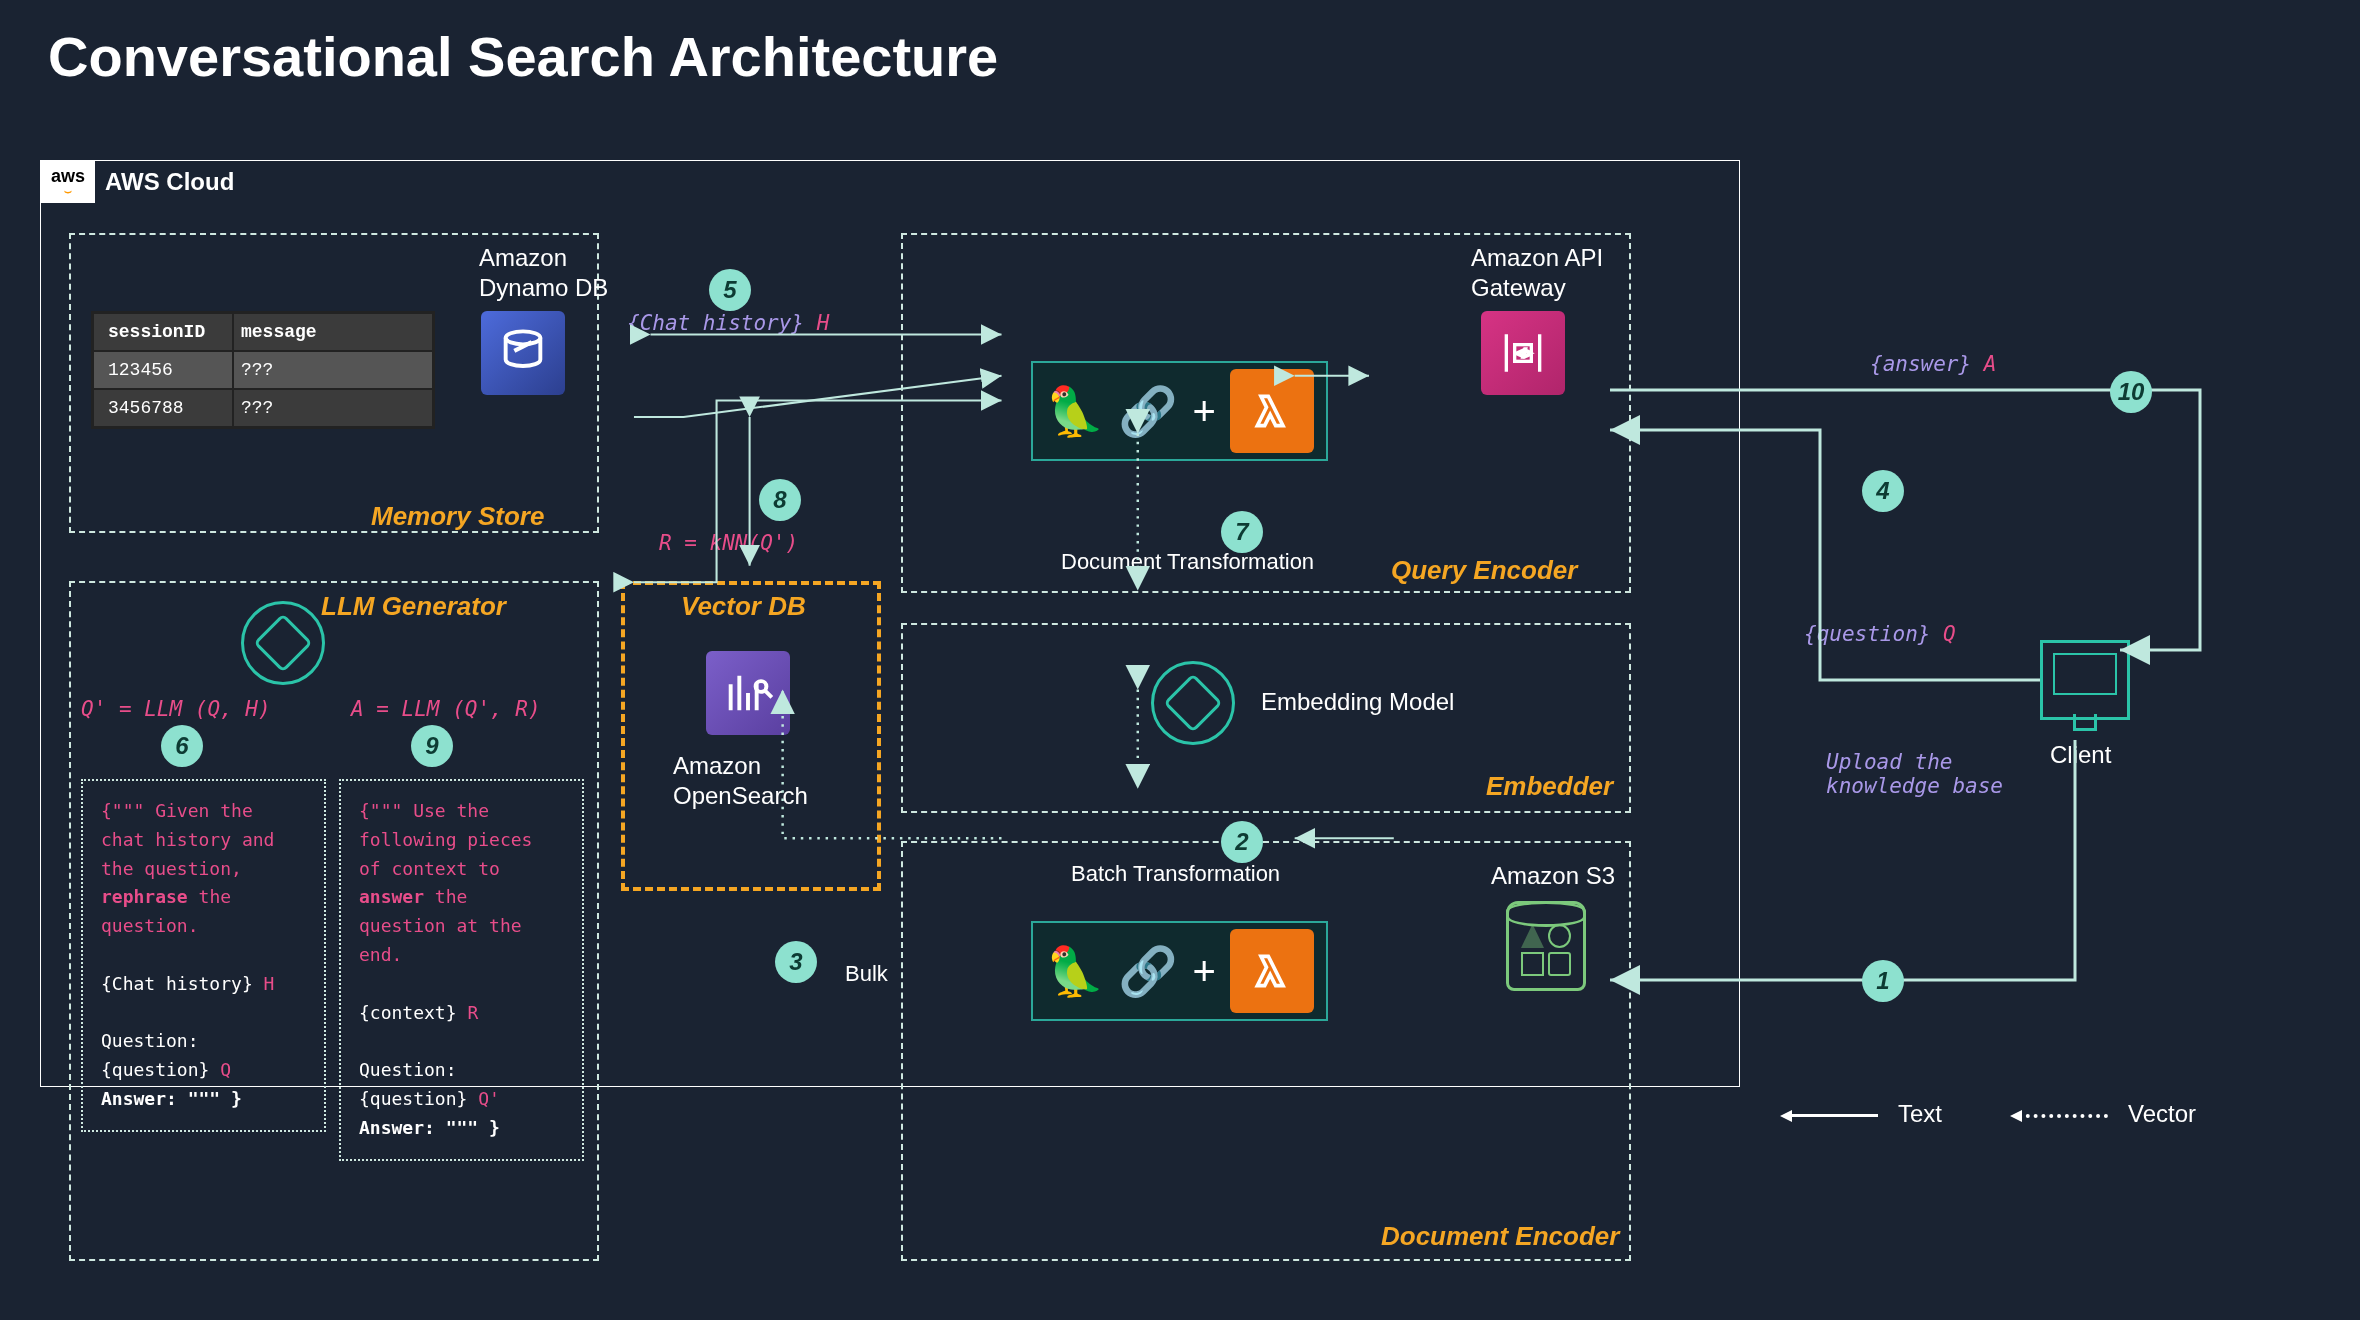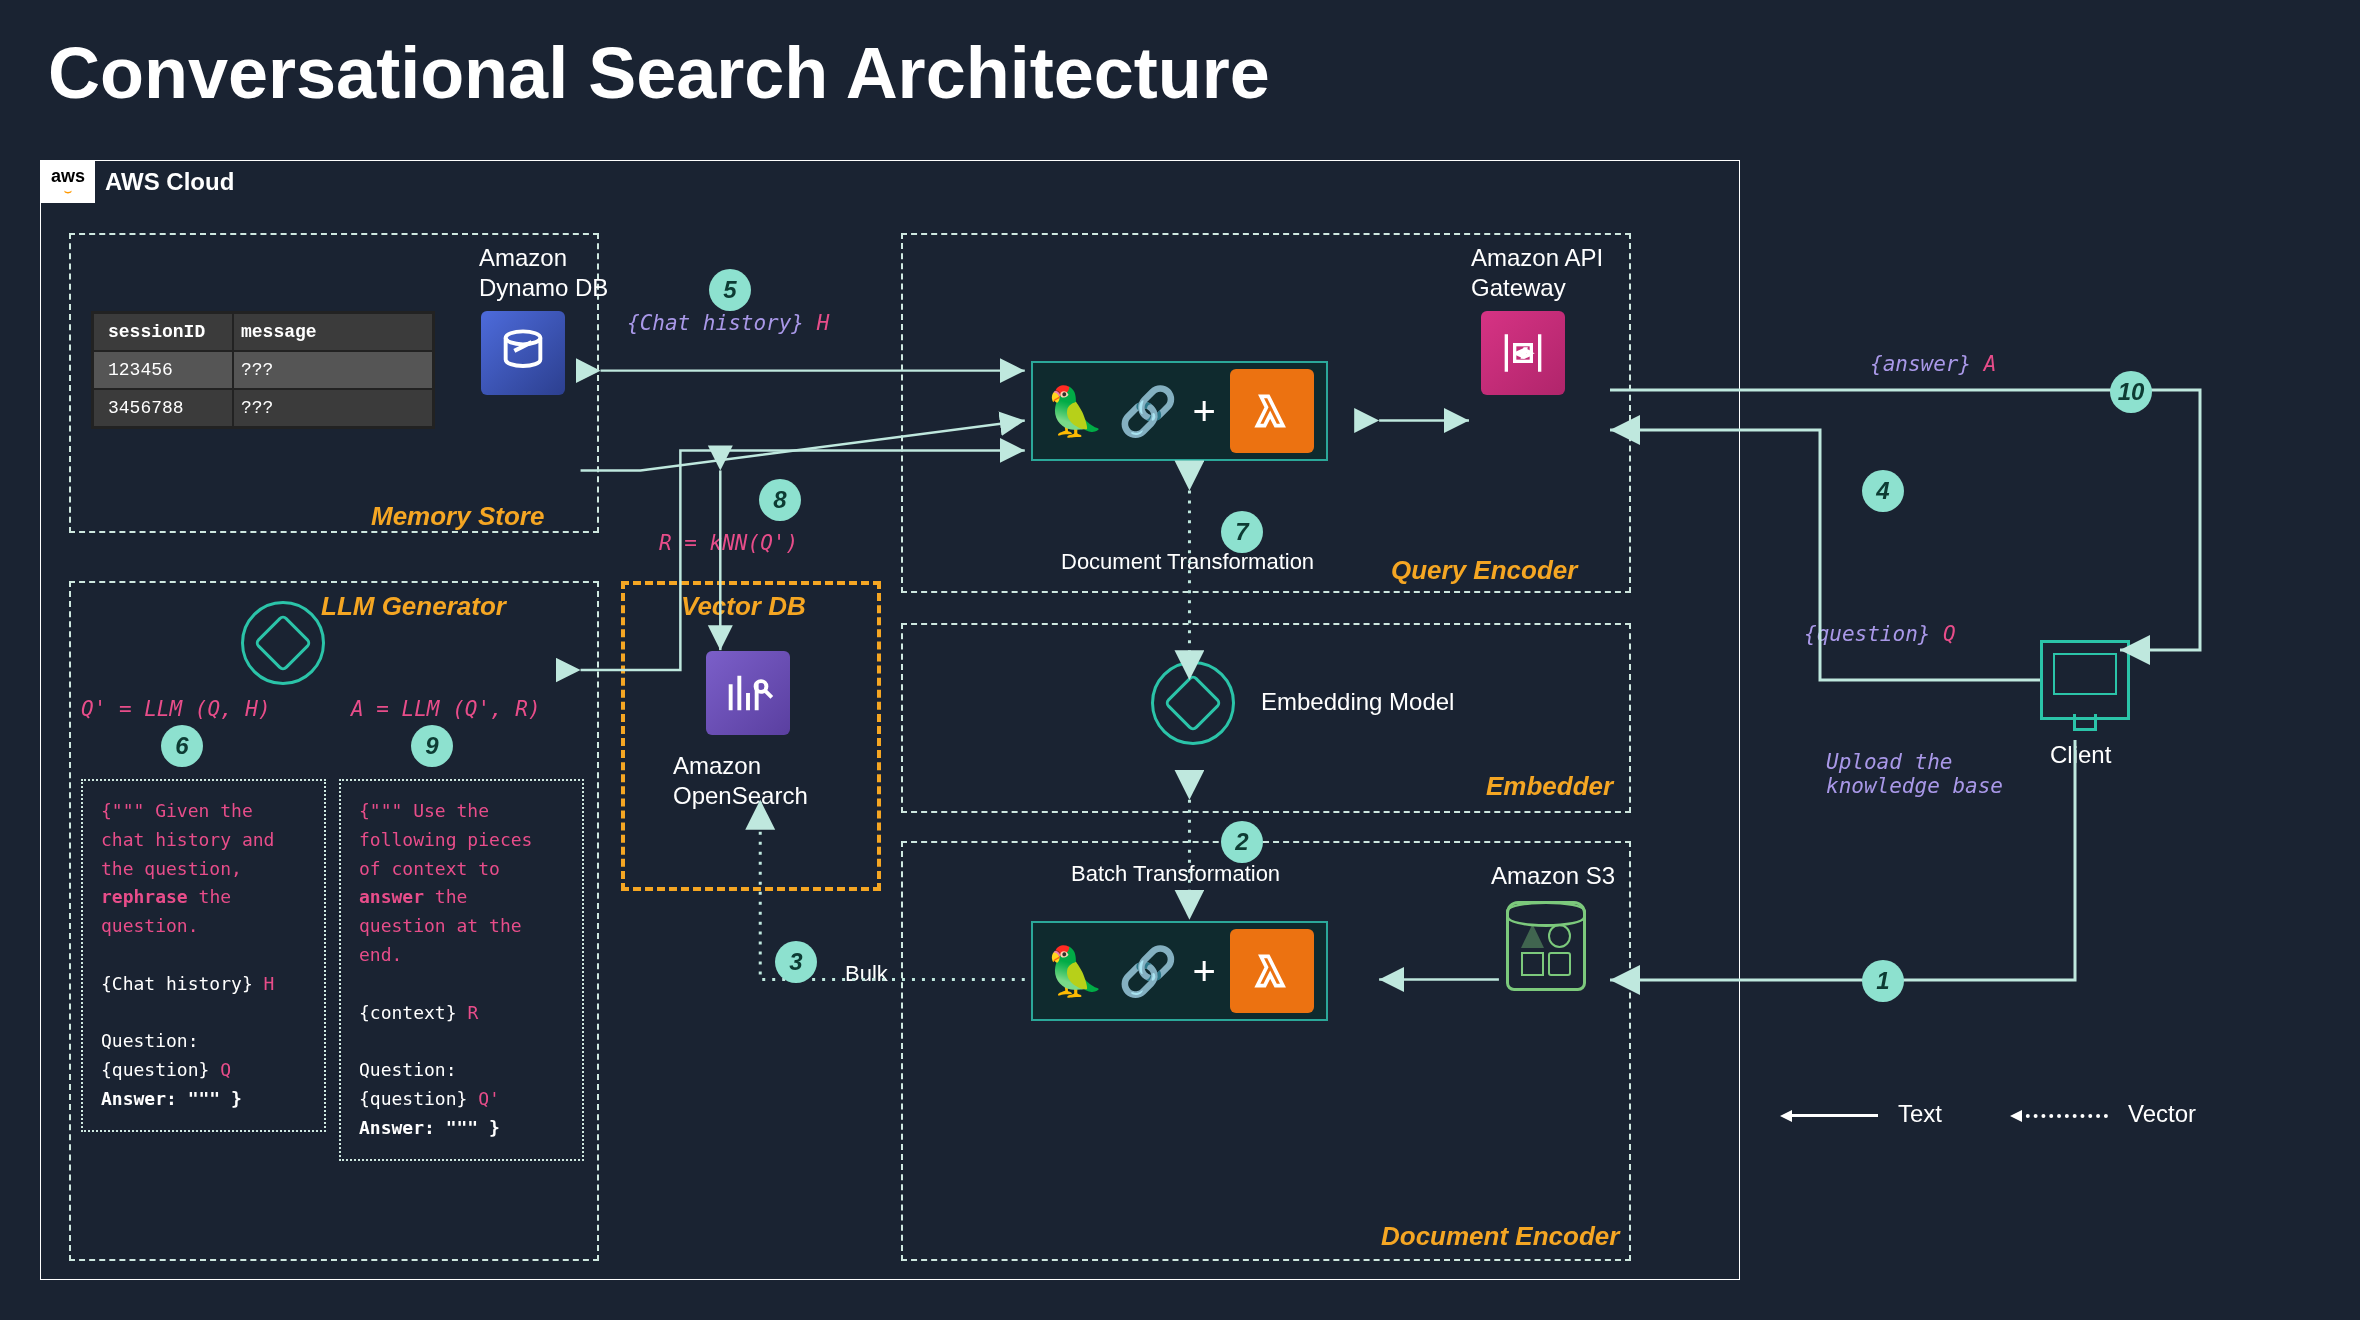--- a/index.html
+++ b/index.html
@@ -5,30 +5,30 @@
 * { box-sizing: border-box; margin: 0; padding: 0; }
 body {
   background: #1a2332;
   color: #fff;
   font-family: -apple-system, "Helvetica Neue", Arial, sans-serif;
   width: 2360px;
   height: 1320px;
   position: relative;
 }
 .title {
-  font-size: 72px;
+  font-size: 56px;
   font-weight: 700;
-  padding: 32px 48px;
+  padding: 24px 48px;
 }
 .aws-cloud {
   position: absolute;
   left: 40px;
   top: 160px;
   width: 1700px;
-  height: 1120px;
+  height: 927px;
   border: 1.5px solid #fff;
 }
 .aws-label {
   position: absolute;
   left: 0; top: 0;
   display: flex;
   align-items: center;
   gap: 10px;
   font-size: 24px;
   font-weight: 600;

